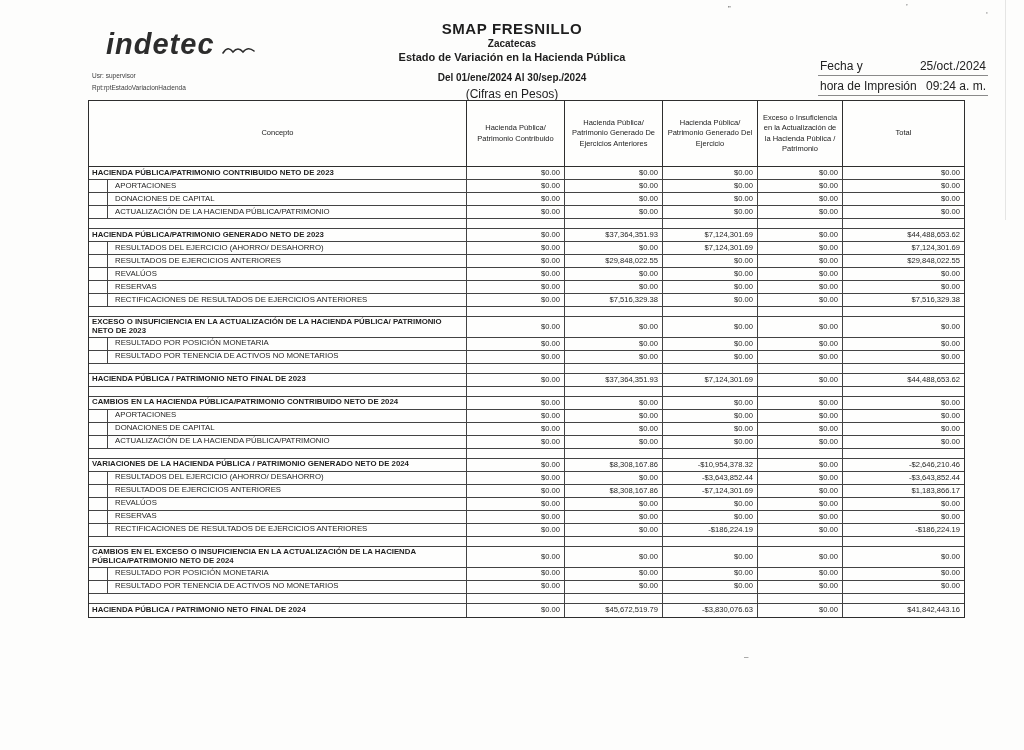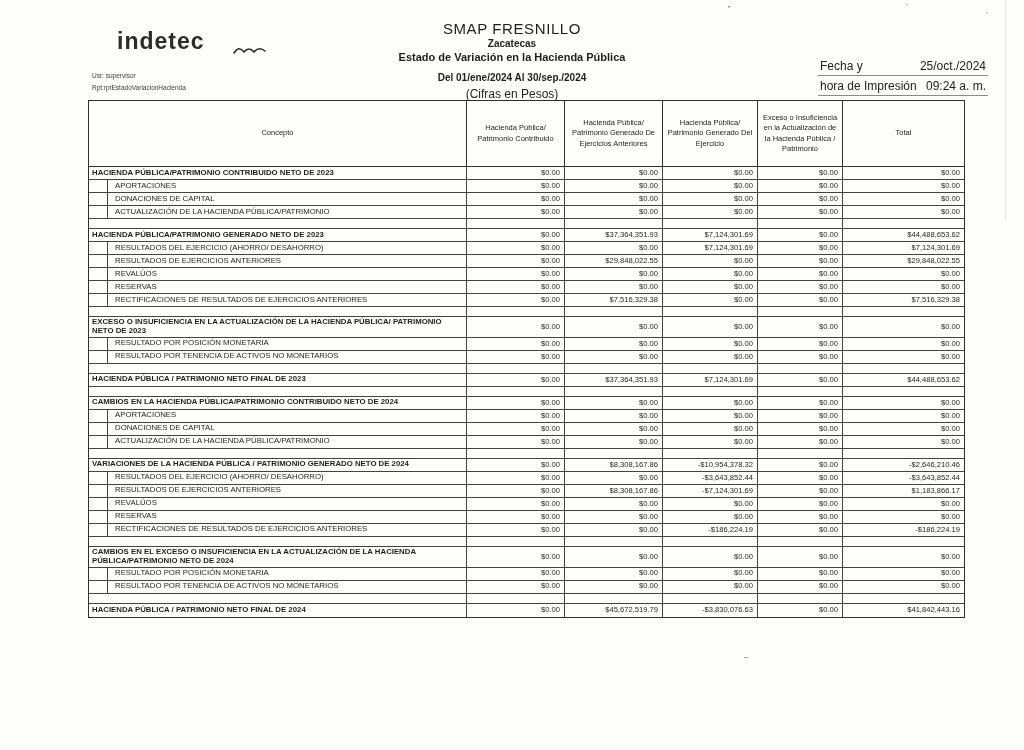--- a/index.html
+++ b/index.html
@@ -8,32 +8,32 @@
     background:#fdfdfc;
     font-family:"Liberation Sans", sans-serif;
     color:#1e1e1e;
     position:relative;
     overflow:hidden;
   }
   .sheet { position:absolute; inset:0; }
 
   
   .logo {
-    position:absolute; left:117px; top:28px;
-    font-weight:bold; font-size:23px; letter-spacing:1px; color:#2c2c2c;
+    position:absolute; left:106px; top:28px;
+    font-weight:bold; font-size:29px; letter-spacing:1px; color:#2c2c2c;font-style:italic;
   }
   .logo-squiggle { position:absolute; left:116px; top:17px; }
   .meta-left {
     position:absolute; left:92px; top:70px;
     font-size:6.5px; color:#3c3c3c; line-height:1.8;
   }
   .center-head {
     position:absolute; left:262px; top:20px; width:500px; text-align:center;
   }
-  .t1 { font-size:15px; font-weight:normal; letter-spacing:.6px; }
+  .t1 { font-size:15px; font-weight:bold; letter-spacing:.6px; }
   .t2 { font-size:10px; font-weight:bold; margin-top:1px; }
   .t3 { font-size:11px; font-weight:bold; margin-top:2px; }
   .t4 { font-size:10px; font-weight:bold; margin-top:9px; }
   .t5 { font-size:12px; margin-top:4px; }
   .meta-right {
     position:absolute; left:818px; top:56px; width:170px; font-size:12px; color:#222;
   }
   .mr-row {
     display:flex; justify-content:space-between;
     border-bottom:1px solid #8a8a8a; padding:3px 2px 2px 2px;

